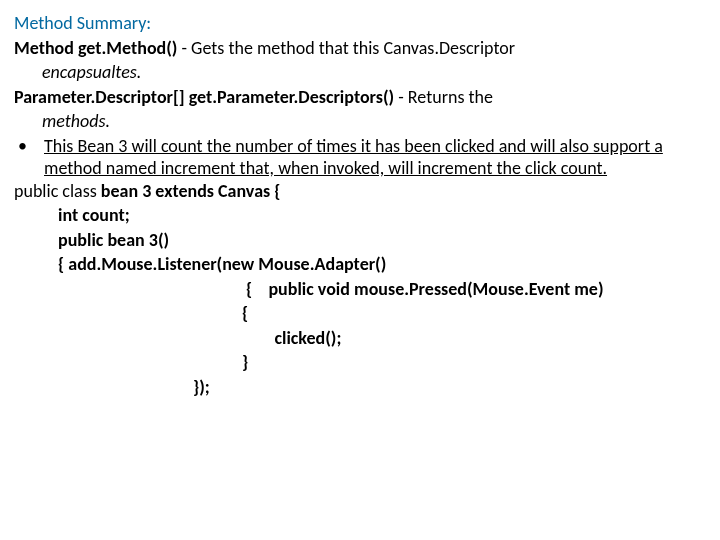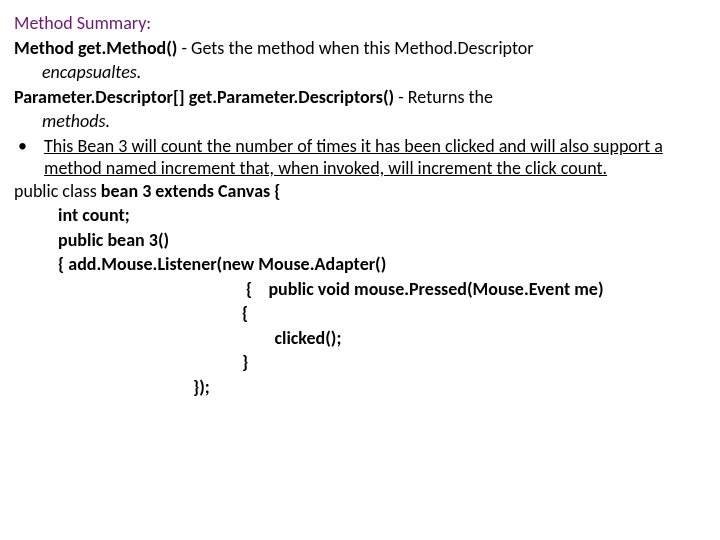--- a/index.html
+++ b/index.html
@@ -11,21 +11,21 @@
     font-family: Calibri, "Segoe UI", Arial, sans-serif;
     font-size: 18px;
     line-height: 1.25;
     color: #000;
   }
   .slide {
     box-sizing: border-box;
     padding: 12px 14px 0 14px;
   }
   .heading {
-    color: #701a75;
+    color: #0369a1;
   }
   .para {
     margin: 0 0 2px 0;
   }
   .indent1 { padding-left: 28px; font-style: italic; }
   .indent2 { padding-left: 44px; }
   .bullet-row {
     display: flex;
   }
   .bullet-dot {
@@ -46,21 +46,21 @@
 <body>
 
 <div class="slide">
 
   <p class="para heading">Method Summary:</p>
 
   <p class="para">
     <b>Method</b>
     <span>  </span>
     <b>get.Method()</b>
-    <span> -  Gets the method when this Method.Descriptor</span>
+    <span> -  Gets the method that this Canvas.Descriptor</span>
   </p>
   <p class="para indent1">encapsualtes.</p>
 
   <p class="para">
     <span> </span>
     <b>Parameter.Descriptor[]</b>
     <span>  </span>
     <b>get.Parameter.Descriptors()</b>
     <span> -  Returns the</span>
   </p>

